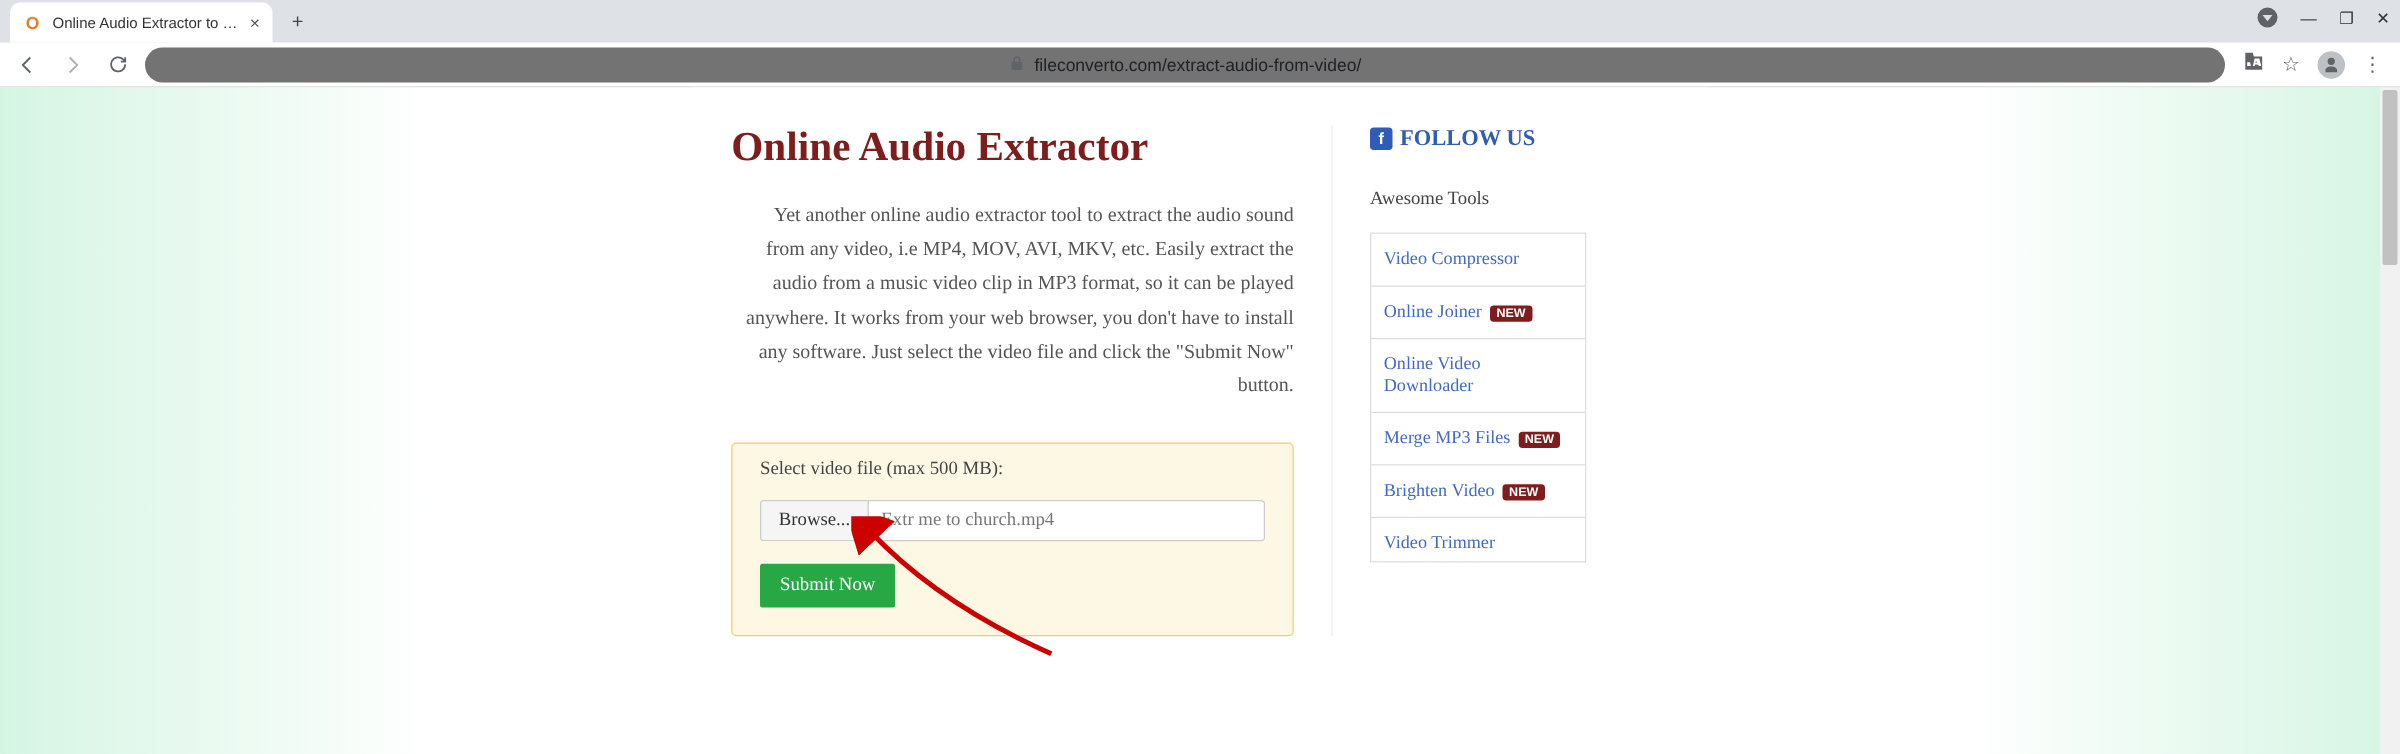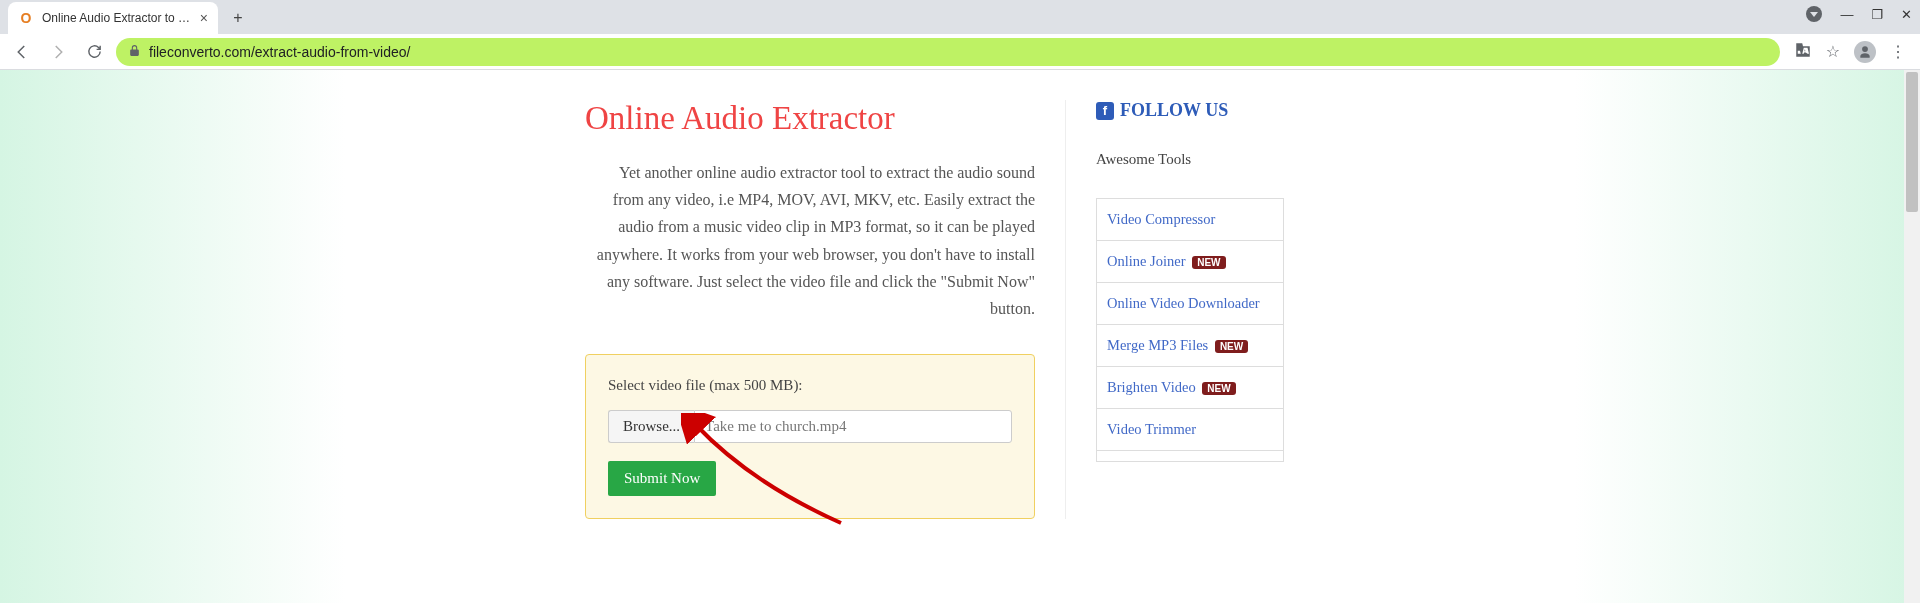--- a/index.html
+++ b/index.html
@@ -14,48 +14,48 @@
   .tab .closex { font-size: 14px; color: #555; cursor: pointer; }
   .newtab { width: 28px; height: 28px; display: flex; align-items: center; justify-content: center; color: #444; font-size: 16px; cursor: pointer; margin-left: 6px; margin-bottom: 2px;}
   .window-controls { position: absolute; right: 8px; top: 6px; display: flex; gap: 18px; align-items: center; }
   .window-controls span { font-size: 13px; color: #333; cursor: pointer; font-family: "Segoe UI Symbol", sans-serif; }
   .wc-circle { width:16px; height:16px; border-radius:50%; background:#5f6368; display:flex; align-items:center; justify-content:center;}
   .wc-circle::after{content:""; width:0;height:0; border-left:4px solid transparent; border-right:4px solid transparent; border-top:5px solid #dee1e6;}
   
   .addrbar { background: #fff; height: 36px; display: flex; align-items: center; padding: 0 8px; gap: 8px; border-bottom: 1px solid #dadce0;}
   .nav-icon { width: 28px; height: 28px; display: flex; align-items: center; justify-content: center; color: #5f6368; cursor: pointer; border-radius: 50%; }
   .nav-icon.disabled { color: #b0b0b0; }
-  .omnibox { flex: 1; background: #bef264; border-radius: 14px; height: 28px; display: flex; align-items: center; padding: 0 12px; font-size: 14px; color: #202124; gap: 8px;}
+  .omnibox { flex: 1; background: #737373; border-radius: 14px; height: 28px; display: flex; align-items: center; padding: 0 12px; font-size: 14px; color: #202124; gap: 8px; justify-content: center;}
   .lock { color: #5f6368; font-size: 12px;}
   .right-icons { display: flex; gap: 14px; align-items: center; padding: 0 6px;}
   .avatar { width: 22px; height: 22px; border-radius: 50%; background: #bdc1c6; display:flex; align-items:center; justify-content:center; color:#fff; font-size:12px;}
   
   
   .page { background: linear-gradient(to right, #d5f5e3 0%, #ffffff 18%, #ffffff 82%, #d5f5e3 100%); min-height: 560px; position: relative;}
   .page-inner { width: 810px; margin: 0 auto; background: #fff; display: flex; padding: 30px 0 40px 0;}
   .main { width: 510px; padding: 0 30px 0 30px; }
   .sidebar { flex:1; border-left: 1px solid #eee; padding: 0 0 0 30px; }
   
-  h1 { font-family: Georgia, "Times New Roman", serif; font-weight: 400; color: #ef4444; font-size: 33px; margin-bottom: 22px; }
+  h1 { font-family: Georgia, "Times New Roman", serif; font-weight: 700; color: #7f1d1d; font-size: 33px; margin-bottom: 22px; }
   .desc { font-family: Georgia, serif; color: #555; font-size: 16px; line-height: 1.7; margin-bottom: 32px; text-align: right;}
   
-  .upload-box { border: 1px solid #f0d060; background: #fdf8e4; border-radius: 4px; padding: 22px 22px 22px 22px; position: relative;}
+  .upload-box { border: 1px solid #f0d060; background: #fdf8e4; border-radius: 4px; padding: 12px 22px 22px 22px; position: relative;}
   .upload-label { font-family: Georgia, serif; color: #444; font-size: 15px; margin-bottom: 16px;}
   .file-row { display: flex; margin-bottom: 18px;}
   .browse-btn { background: #f5f5f5; border: 1px solid #ccc; border-right: none; padding: 7px 14px; font-family: Liberation Serif, serif; font-size: 15px; color: #333; border-radius: 3px 0 0 3px; cursor: pointer;}
   .file-name { flex: 1; border: 1px solid #ccc; background: #fff; padding: 7px 10px; font-family: Georgia, serif; font-size: 15px; color: #777; border-radius: 0 3px 3px 0;}
   .submit-btn { background: #28a745; color: #fff; border: none; padding: 9px 16px; font-family: Georgia, serif; font-size: 15px; border-radius: 2px; cursor: pointer; text-align: center;}
   
   .arrow-svg { position: absolute; left: 95px; top: 58px; pointer-events: none;}
   
   .follow { color: #2e5cb8; font-family: Georgia, serif; font-size: 18px; font-weight: bold; display: flex; align-items: center; gap: 6px; margin-bottom: 30px;}
   .fb-icon { width: 18px; height: 18px; background:#2e5cb8; border-radius:3px; color:#fff; display:flex; align-items:center; justify-content:center; font-weight:bold; font-size:13px; font-family: Arial;}
-  .side-heading { font-family: Georgia, serif; color: #444; font-size: 15px; margin-bottom: 30px;}
+  .side-heading { font-family: Georgia, serif; color: #444; font-size: 15px; margin-bottom: 18px;}
   
-  .tools-box { border: 1px solid #ddd; width: 188px; height: 264px; overflow-y: scroll; }
+  .tools-box { border: 1px solid #ddd; width: 173px; height: 264px; overflow-y: scroll; }
   .tool-item { border-bottom: 1px solid #ddd; padding: 12px 10px; font-family: Georgia, serif; font-size: 14.5px;}
   .tool-item a { color: #4169c7; text-decoration: none;}
   .new-badge { background: #7f1d1d; color: #fff; font-size: 10px; font-weight: bold; padding: 1px 5px; border-radius: 3px; margin-left: 3px; font-family: Arial;}
   
   .page-scrollbar { position: absolute; right: 0; top: 0; width: 16px; height: 100%; background: #f1f1f1;}
   .page-scrollbar-thumb { position: absolute; right: 2px; top: 2px; width: 12px; height: 140px; background: #c1c1c1; border-radius: 2px;}
   
   
   .tools-box::-webkit-scrollbar { width: 16px; }
   .tools-box::-webkit-scrollbar-track { background: #f1f1f1; }
@@ -123,21 +123,21 @@
 
 <div class="page">
   <div class="page-inner">
     <div class="main">
       <h1>Online Audio Extractor</h1>
       <p class="desc">Yet another online audio extractor tool to extract the audio sound from any video, i.e MP4, MOV, AVI, MKV, etc. Easily extract the audio from a music video clip in MP3 format, so it can be played anywhere. It works from your web browser, you don't have to install any software. Just select the video file and click the "Submit Now" button.</p>
       <div class="upload-box">
         <div class="upload-label">Select video file (max 500 MB):</div>
         <div class="file-row">
           <button class="browse-btn">Browse...</button>
-          <div class="file-name">Take me to church.mp4</div>
+          <div class="file-name">Extr me to church.mp4</div>
         </div>
         <button class="submit-btn">Submit Now</button>
         <svg class="arrow-svg" width="180" height="120">
           <defs>
               <marker id="ah" markerWidth="10" markerHeight="10" refX="2" refY="5" orient="auto">
                 <path d="M0,0 L10,5 L0,10 z" fill="#cc0000"></path>
               </marker>
             </defs>
           <path d="M 160 110 Q 70 70 15 12" stroke="#cc0000" stroke-width="4" fill="none" marker-end="url(#ah)"></path>
         </svg>

